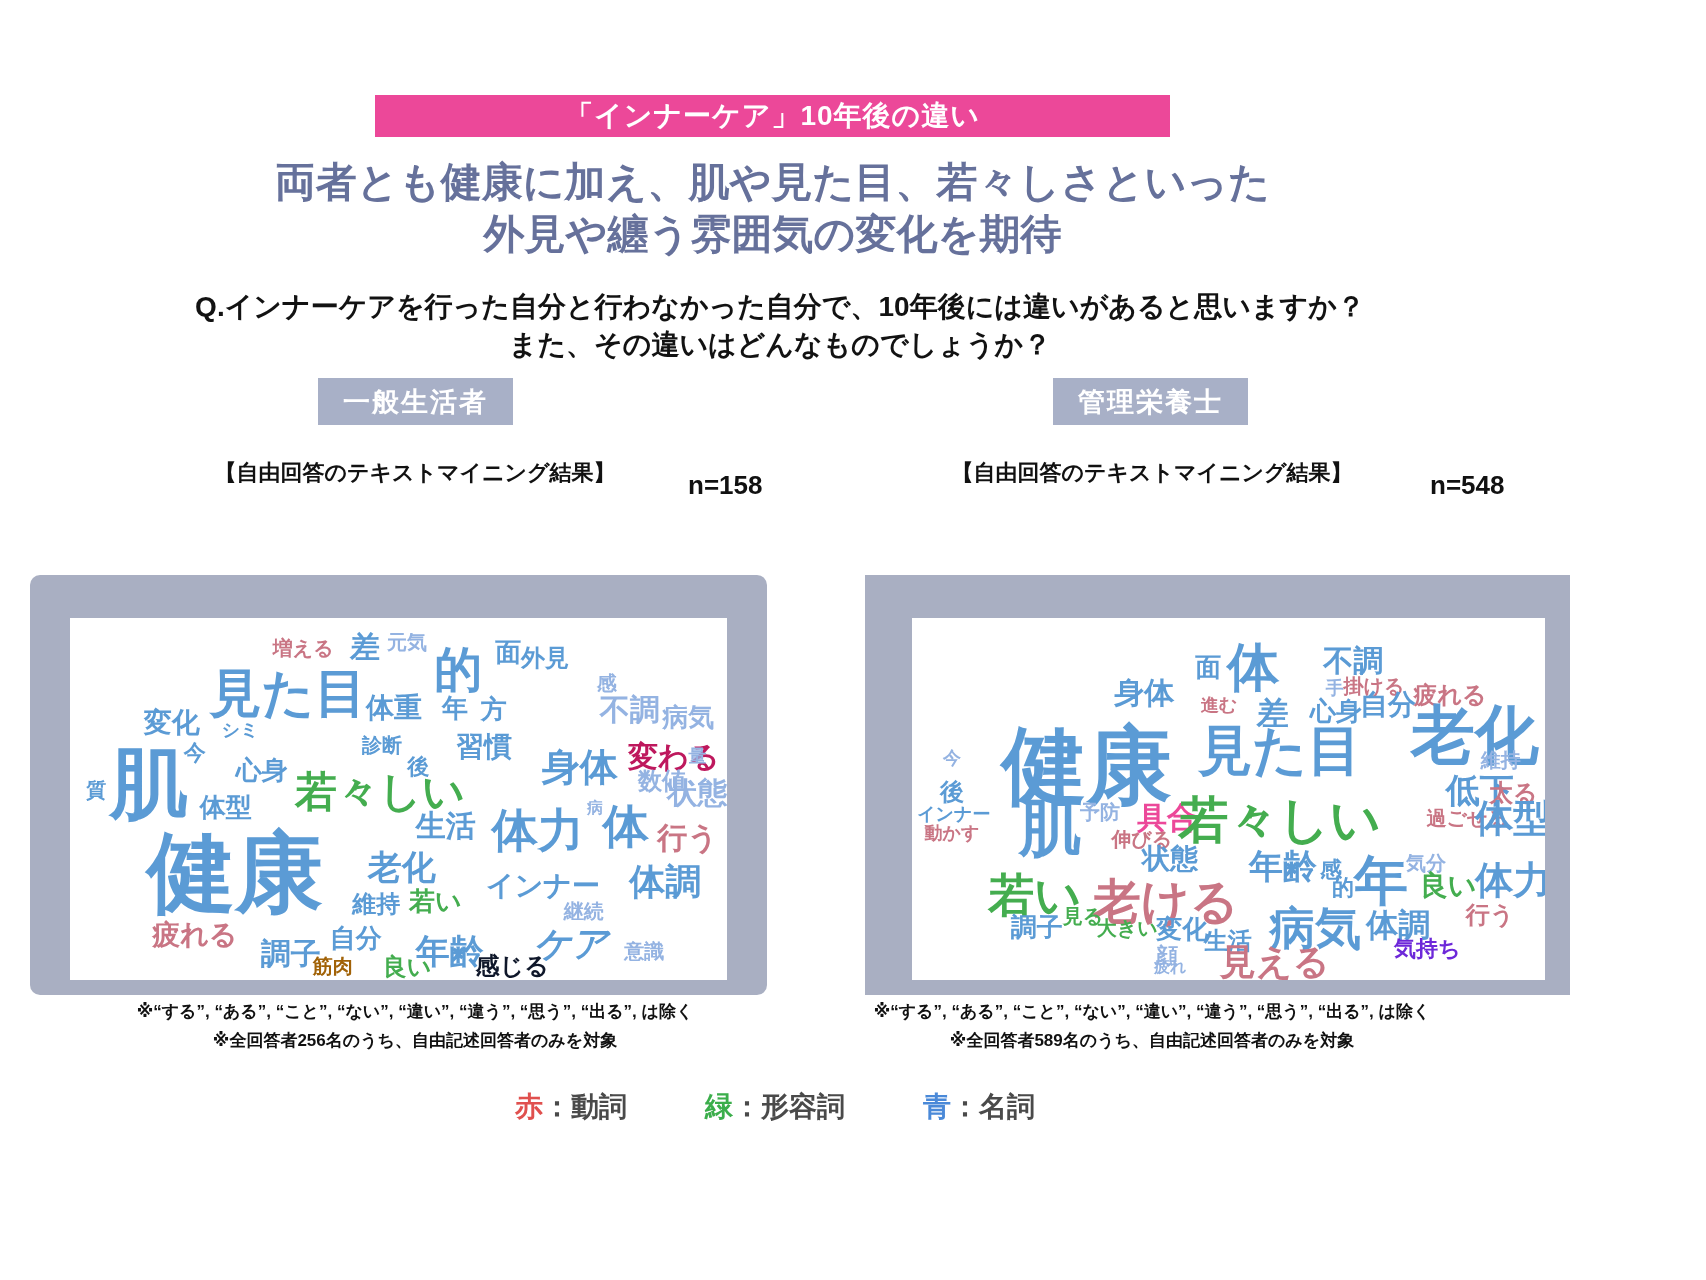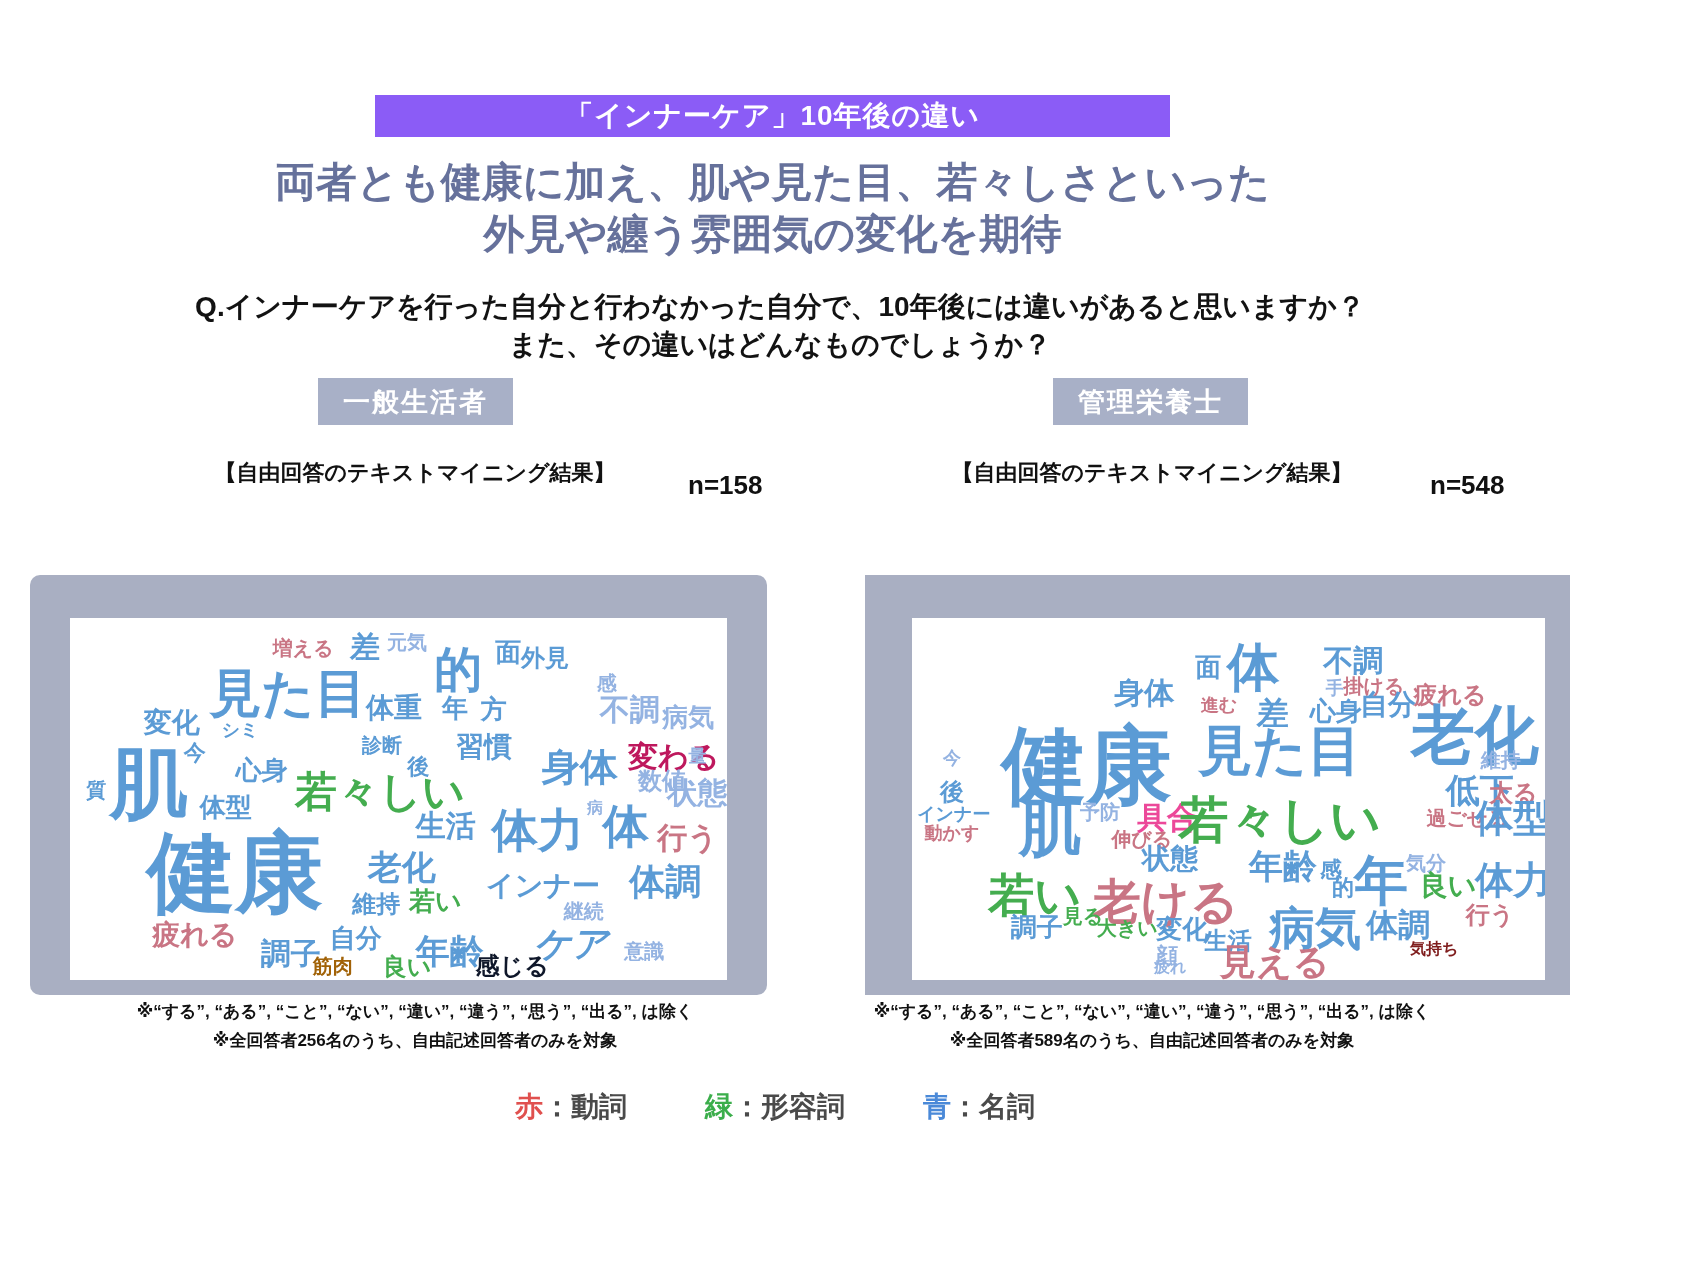--- a/index.html
+++ b/index.html
@@ -59,21 +59,21 @@
     display:flex;justify-content:center;gap:78px;
     font-size:28px;font-weight:bold;color:#4a4a4a;
   }
   .legend-item{display:flex;align-items:center;}
 </style>
 </head>
 <body>
 
 <div class="page">
 
-  <div class="banner" style="background: #8b5cf6;">
+  <div class="banner" style="background: #ec4899;">
     <span>「インナーケア」10年後の違い</span>
   </div>
 
   <div class="headline" style="color: rgb(102, 113, 155);">
     <div>両者とも健康に加え、肌や見た目、若々しさといった</div>
     <div>外見や纏う雰囲気の変化を期待</div>
   </div>
 
   <div class="question">
     <div>Q.インナーケアを行った自分と行わなかった自分で、10年後には違いがあると思いますか？</div>
@@ -188,21 +188,21 @@
         <span class="cw" style="left: 19.4%; top: 76.5%; font-size: 46px; color: rgb(68, 173, 79);">若い</span>
         <span class="cw" style="left: 40.1%; top: 78.5%; font-size: 48px; color: rgb(201, 117, 132);">老ける</span>
         <span class="cw" style="left: 91.3%; top: 82%; font-size: 24px; color: rgb(201, 117, 132);">行う</span>
         <span class="cw" style="left: 19.7%; top: 85.4%; font-size: 26px; color: rgb(91, 155, 213);">調子</span>
         <span class="cw" style="left: 27%; top: 82.3%; font-size: 20px; color: rgb(68, 173, 79);">見る</span>
         <span class="cw" style="left: 34%; top: 85.6%; font-size: 20px; color: rgb(68, 173, 79);">大きい</span>
         <span class="cw" style="left: 42.7%; top: 85.9%; font-size: 26px; color: rgb(91, 155, 213);">変化</span>
         <span class="cw" style="left: 49.9%; top: 89.2%; font-size: 24px; color: rgb(91, 155, 213);">生活</span>
         <span class="cw" style="left: 63.7%; top: 85.6%; font-size: 46px; color: rgb(91, 155, 213);">病気</span>
         <span class="cw" style="left: 76.8%; top: 84.8%; font-size: 32px; color: rgb(91, 155, 213);">体調</span>
-        <span class="cw" style="left: 81.4%; top: 91.4%; font-size: 16px; color: #7f1d1d; margin-left: 7px;">気持ち</span>
+        <span class="cw" style="left: 81.4%; top: 91.4%; font-size: 22px; color: #6d28d9;">気持ち</span>
         <span class="cw" style="left: 40.3%; top: 93.4%; font-size: 22px; color: rgb(148, 179, 226);">顔</span>
         <span class="cw" style="left: 40.8%; top: 96.5%; font-size: 16px; color: rgb(148, 179, 226);">疲れ</span>
         <span class="cw" style="left: 57.3%; top: 95%; font-size: 36px; color: rgb(201, 117, 132);">見える</span>
       </div>
   </div>
 
   <div class="footnote f-left">
     <div>※“する”, “ある”, “こと”, “ない”, “違い”, “違う”, “思う”, “出る”, は除く</div>
     <div>※全回答者256名のうち、自由記述回答者のみを対象</div>
   </div>

